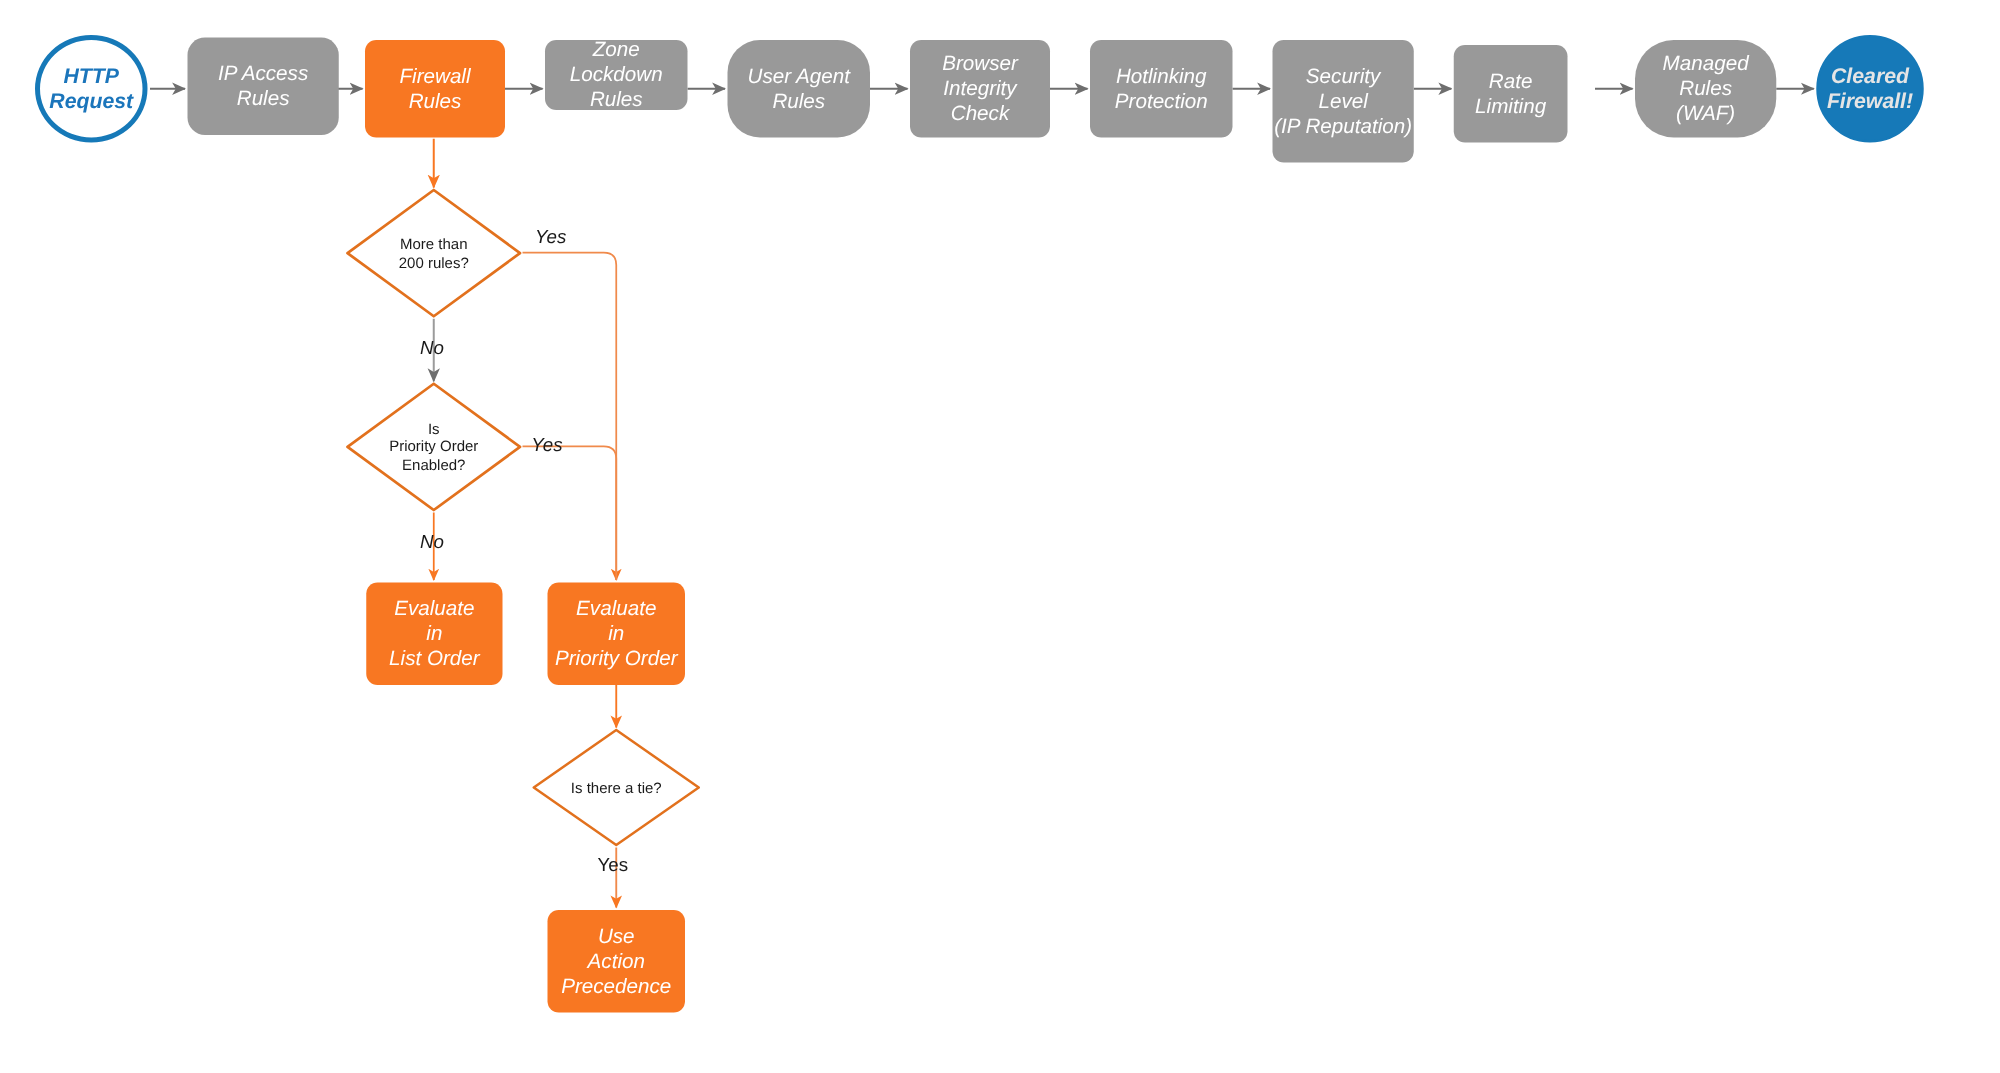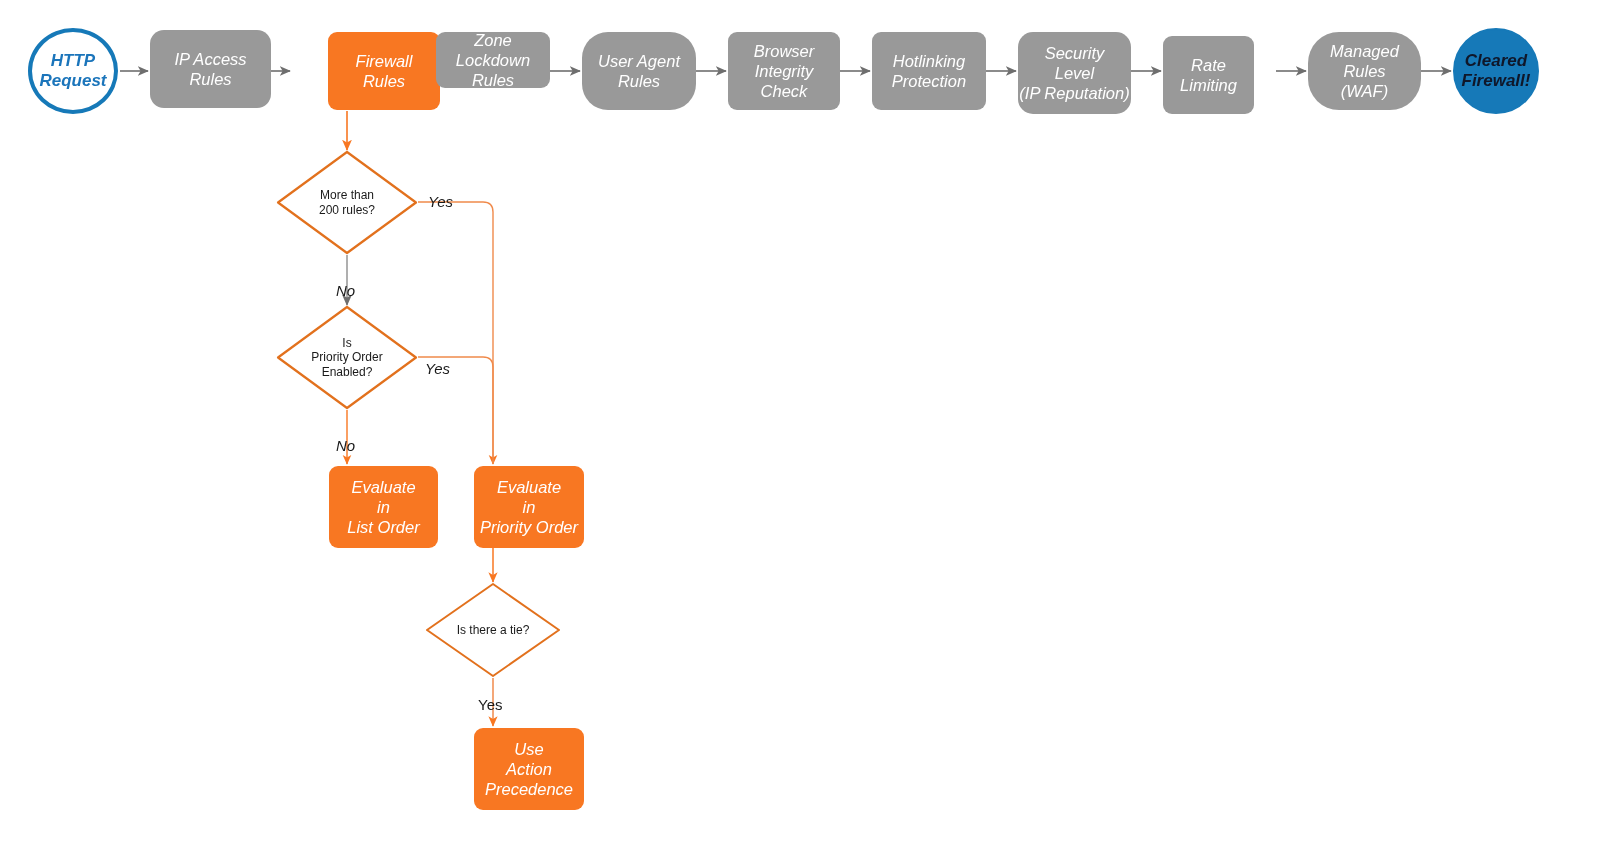--- a/index.html
+++ b/index.html
@@ -47,41 +47,40 @@
   .proc {
     border-radius: 9px;
   }
   .proc.gray {
     background: #999999;
     color: #ffffff;
   }
   .proc.orange {
     background: #f87722;
     color: #ffffff;
-    margin-left: 36px;
   }
   .proc .lbl {
     font-style: italic;
     font-size: 16.5px;
     font-weight: 400;
   }
 
   
   .term {
     border-radius: 50%;
   }
   .term.start {
     background: #ffffff;
     border: 4px solid #1679b8;
     color: #1b75bb;
   }
   .term.end {
     background: #1679b8;
     border: 2px solid #1679b8;
-    color: #0f172a;
+    color: #e5e5e5;
     justify-content: center;
   }
   .term .lbl {
     font-style: italic;
     font-weight: bold;
     font-size: 17px;
     line-height: 1.2;
   }
 
   
@@ -112,21 +111,20 @@
   }
 
   
   .elabel {
     position: absolute;
     font-style: italic;
     font-size: 15px;
     color: #1a1a1a;
     white-space: nowrap;
     z-index: 4;
-    margin-top: 12px;
   }
   .elabel.plain {
     font-style: normal;
   }
 </style>
 </head>
 <body>
 
 <div id="canvas">
 
@@ -198,21 +196,21 @@
     <span class="lbl">Browser
 Integrity
 Check</span>
   </div>
 
   <div class="node proc gray" style="left:872px; top:32px; width:114px; height:78px;">
     <span class="lbl">Hotlinking
 Protection</span>
   </div>
 
-  <div class="node proc gray" style="left:1018px; top:32px; width:113px; height:82px;border-radius:15px;">
+  <div class="node proc gray" style="left:1018px; top:32px; width:113px; height:98px;">
     <span class="lbl">Security
 Level
 (IP Reputation)</span>
   </div>
 
   <div class="node proc gray" style="left:1163px; top:36px; width:91px; height:78px;">
     <span class="lbl">Rate
 Limiting</span>
   </div>
 

